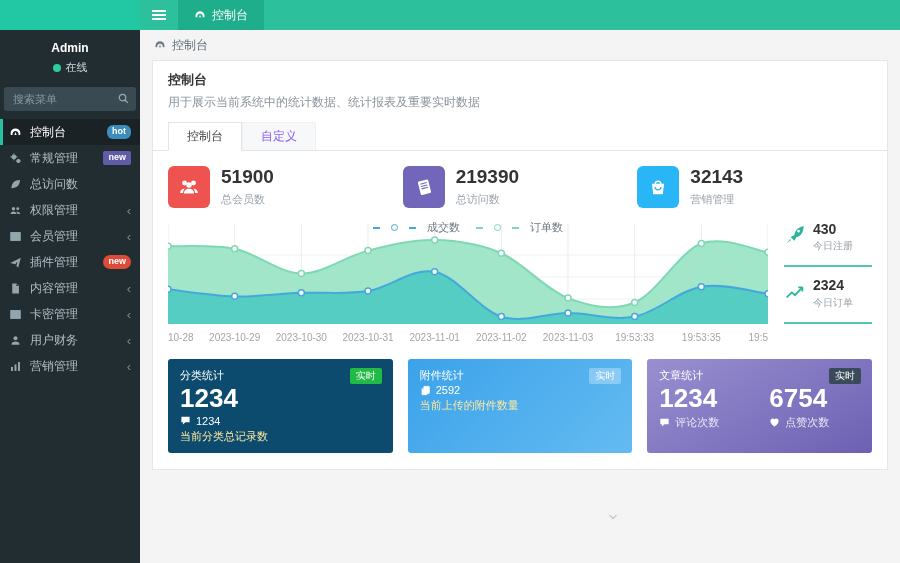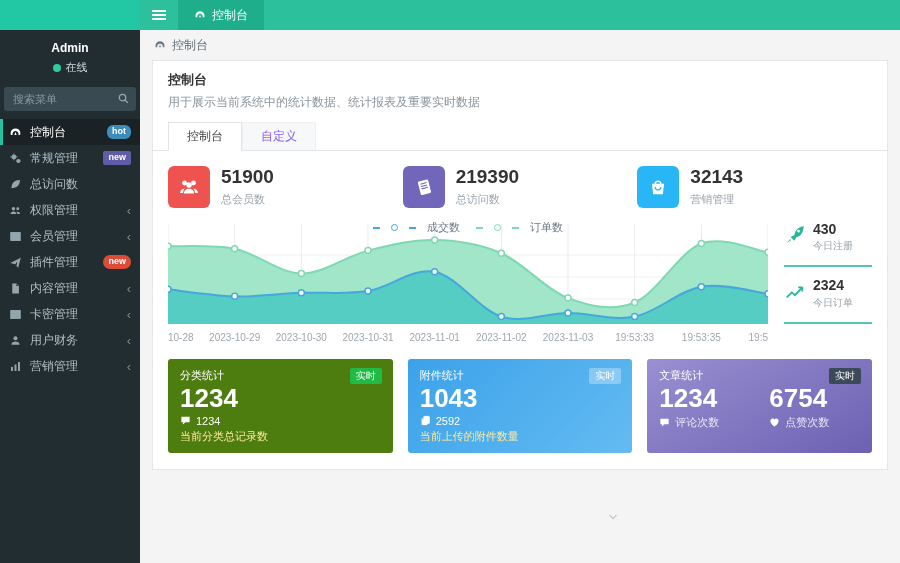--- a/index.html
+++ b/index.html
@@ -75,21 +75,21 @@
   .xlabels span { position:absolute; top:4px; transform:translateX(-50%); font-size:10px; color:#a0a6ad; white-space:nowrap; }
   .sidecol { width:88px; padding-top:2px; }
   .ministat { display:flex; align-items:flex-start; gap:7px; padding-bottom:12px; border-bottom:2px solid #55c5b1; margin-bottom:11px; }
   .ministat svg { width:22px; height:22px; flex:none; margin-top:2px; }
   .mv { font-size:14px; font-weight:bold; color:#333; line-height:1.1; }
   .ml { font-size:10px; color:#98a1a8; margin-top:2px; white-space:nowrap; }
 
   
   .cardrow { display:flex; gap:15px; margin-top:15px; }
   .card { flex:1; min-height:88px; border-radius:3px; padding:9px 12px; color:#fff; position:relative; }
-  .card1 { background:#4d7c0f; }
+  .card1 { background:#0c4a6e; }
   .card2 { background:linear-gradient(135deg,#3ba2ea,#64bbf1); }
   .card3 { background:linear-gradient(150deg,#998fd1,#6c61b2); }
   .ct { font-size:11px; }
   .cbadge { position:absolute; top:9px; right:11px; font-size:10px; padding:1px 6px; border-radius:2px; }
   .cb-green { background:#21ba45; }
   .cb-light { background:rgba(255,255,255,.3); }
   .cb-dark { background:#3b4a5a; }
   .cv { font-size:26px; font-weight:bold; line-height:1.15; margin-top:1px; }
   .cmeta { font-size:11px; display:flex; align-items:center; gap:5px; margin-top:1px; }
   .cmeta svg { width:11px; height:11px; fill:#fff; }
@@ -407,21 +407,20 @@
               <svg viewBox="0 0 16 16">
                   <path d="M2 2.5h12v8.2H7.8L4.2 13.8v-3.1H2z"></path>
                 </svg>
               <span>1234</span>
             </div>
             <div class="ccap">当前分类总记录数</div>
           </div>
           <div class="card card2">
             <div class="ct">附件统计</div>
             <div class="cbadge cb-light">实时</div>
-            <div class="cv">1043</div>
             <div class="cmeta">
               <svg viewBox="0 0 16 16" fill="none" stroke="#fff" stroke-width="1.3">
                   <rect x="5.5" y="2" width="8" height="10.5" rx="1"></rect>
                   <path d="M3 4.8V14h7.5"></path>
                 </svg>
               <span>2592</span>
             </div>
             <div class="ccap">当前上传的附件数量</div>
           </div>
           <div class="card card3 c3">

